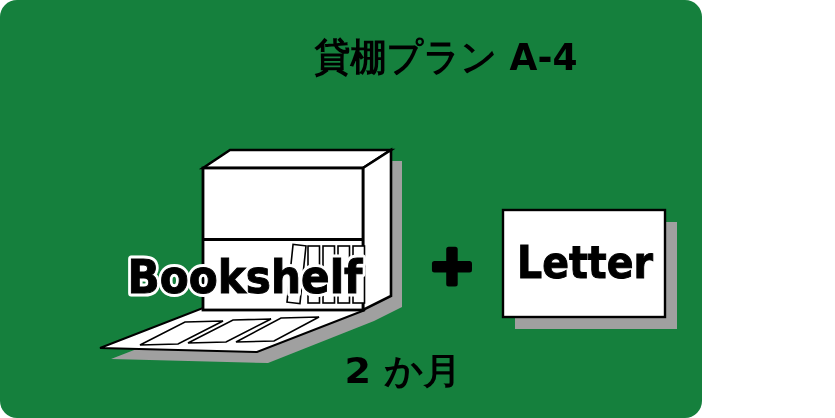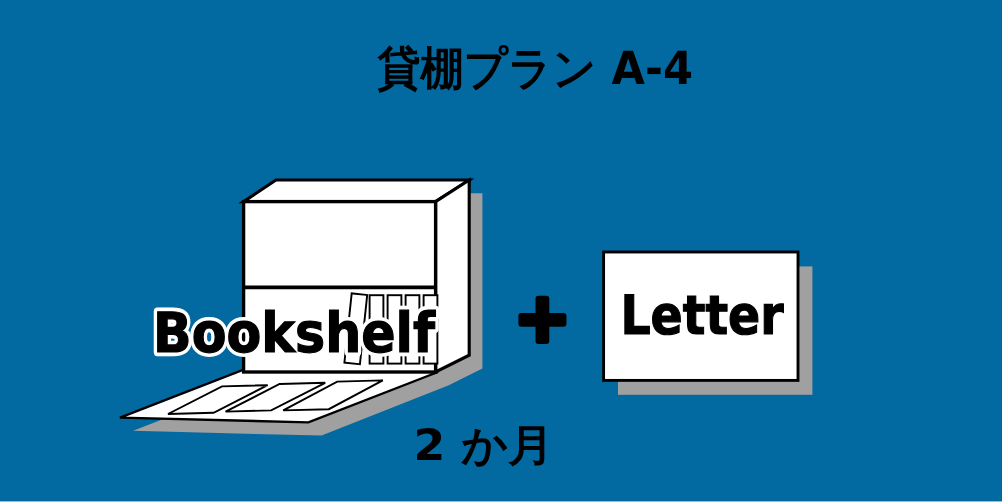--- a/index.html
+++ b/index.html
@@ -2,25 +2,26 @@
 <html><head>
 <meta charset="utf-8">
 <style>
   html, body {
     margin: 0;
     padding: 0;
     background: #ffffff;
   }
   #canvas {
     position: relative;
-    width: 835px;
+    width: 702px;
     height: 418px;
-    background: #0369a1;
+    background: #15803d;
     overflow: hidden;
     font-family: "DejaVu Sans", sans-serif;
+    border-radius: 17px;
   }
   #scene {
     position: absolute;
     inset: 0;
   }
   .ink-line   { fill: #ffffff; stroke: #000000; }
   .ink-only   { fill: none;    stroke: #000000; }
   .shadow-fill{ fill: #a0a0a0; stroke: none; }
   .label-text {
     font-family: "DejaVu Sans", sans-serif;

